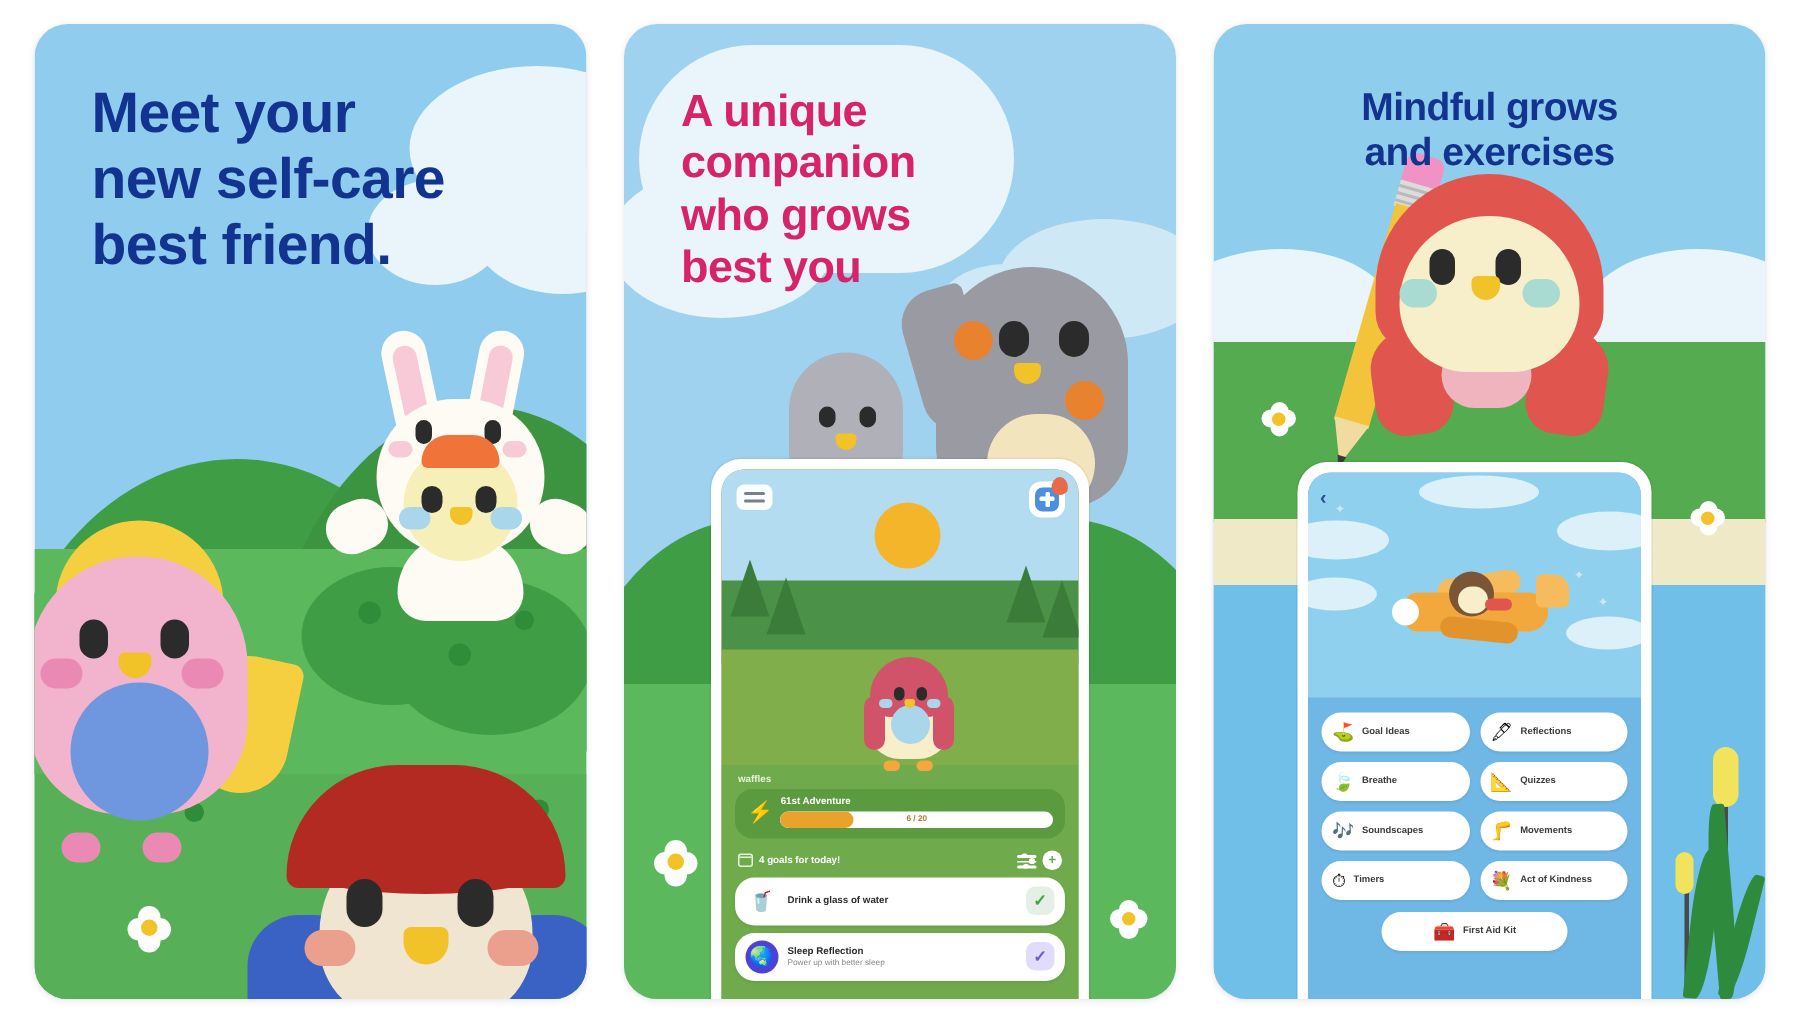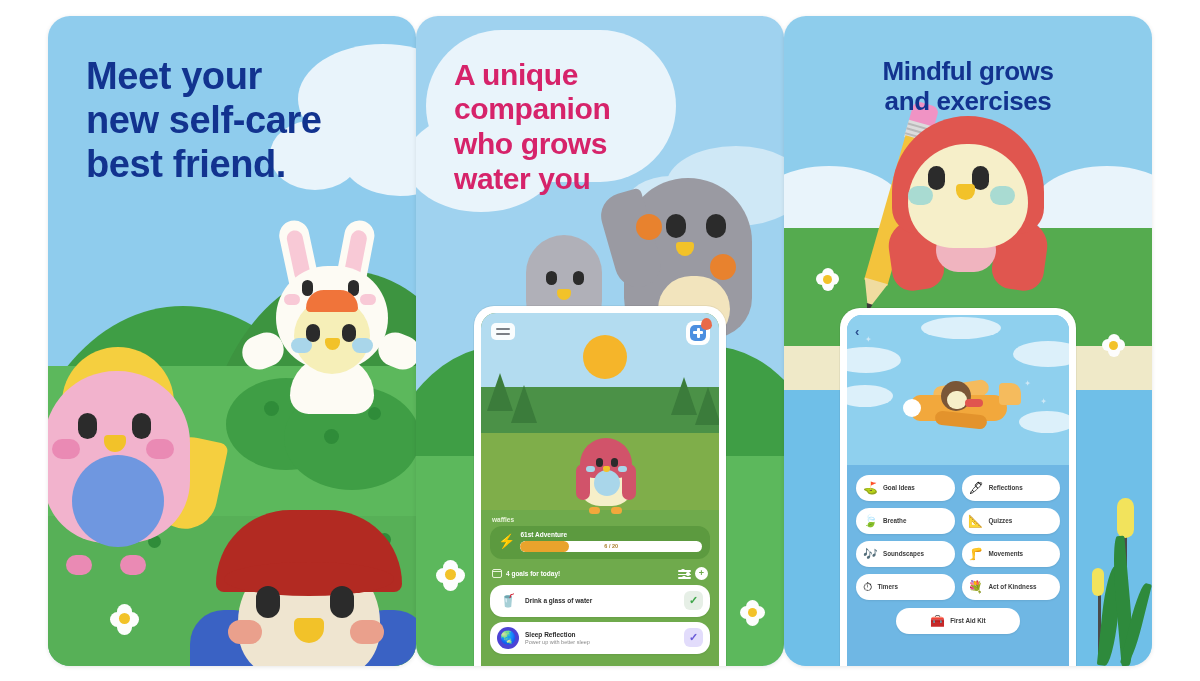--- a/index.html
+++ b/index.html
@@ -7,20 +7,21 @@
     width: 1200px; height: 681px;
     background: #ffffff;
     font-family: "Liberation Sans", sans-serif;
     overflow: hidden;
   }
   .gallery {
     width: 1200px; height: 681px;
     display: flex;
     align-items: center;
     justify-content: center;
+    gap: 25px;
     background: #ffffff;
   }
   .card {
     position: relative;
     width: 368px;
     height: 650px;
     border-radius: 22px;
     overflow: hidden;
     box-shadow: 0 1px 4px rgba(0,0,0,0.10);
     flex: 0 0 auto;
@@ -338,21 +339,21 @@
     <div class="cloud" style="left:250px; top:130px; width:140px; height:80px;"></div>
     <div class="cloud" style="left:210px; top:160px; width:90px; height:56px;"></div>
 
     <div class="hill" id="c2-hill"></div>
     <div class="hill" id="c2-hill2"></div>
     <div class="ground" id="c2-grass"></div>
 
     <div class="headline" style="left: 38px; top: 42px; font-size: 30px; color: rgb(214, 35, 106);">A unique
 companion
 who grows
-water you</div>
+best you</div>
 
     <div class="peng" id="peng-small">
       <div class="b"></div>
         <div class="e l"></div>
         <div class="e r"></div>
         <div class="bk"></div>
     </div>
     <div class="peng" id="peng-big">
       <div class="b"></div>
         <div class="wing"></div>

